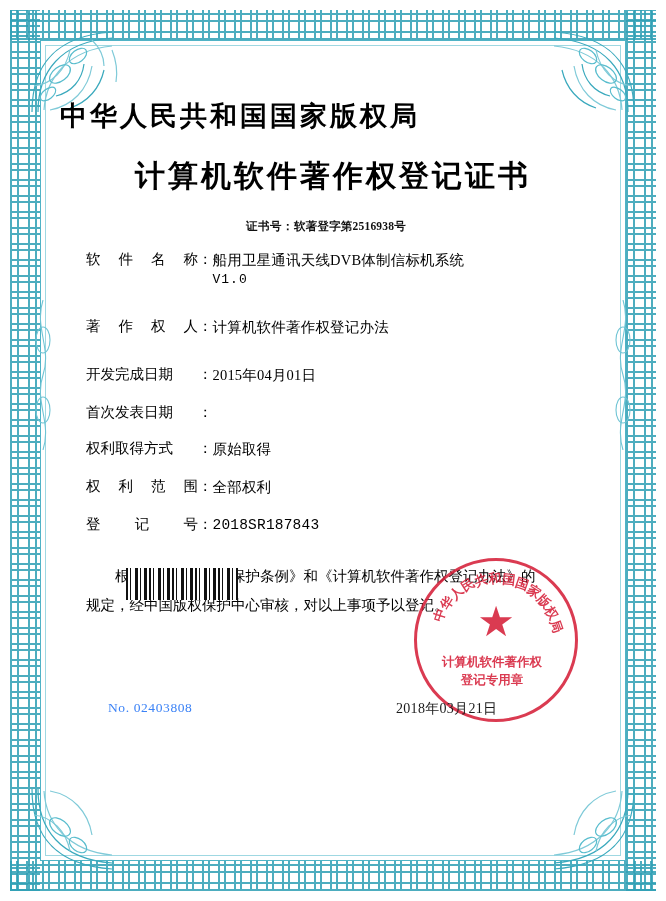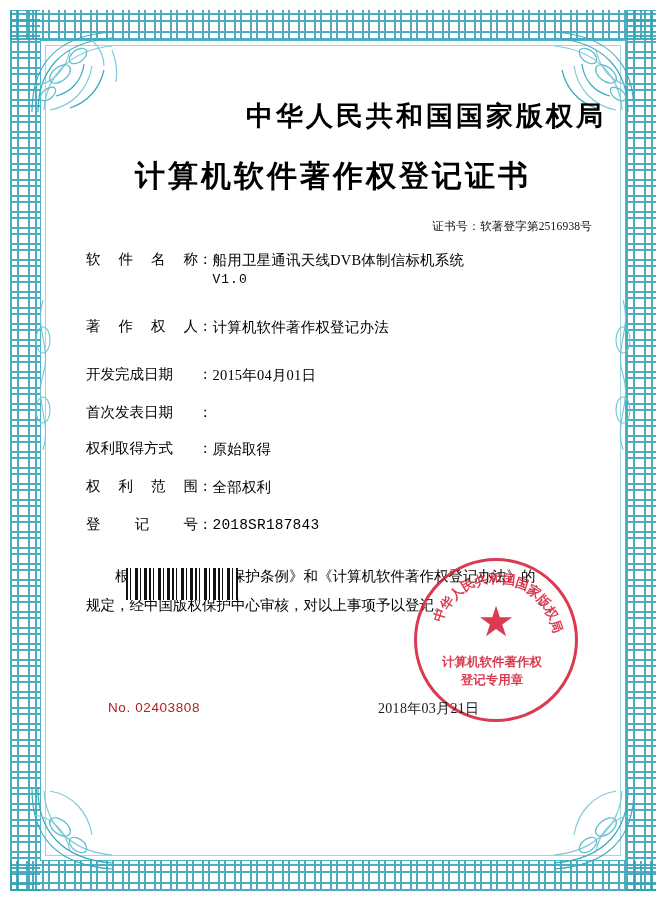--- a/index.html
+++ b/index.html
@@ -108,45 +108,46 @@
   
   .content {
     position: absolute;
     left: 60px;
     top: 80px;
     right: 60px;
     bottom: 70px;
   }
 
   .org-title {
-    text-align: right;
+    text-align: left;
     font-family: "DejaVu Serif", "Liberation Serif", serif;
     font-size: 27px;
     font-weight: bold;
     letter-spacing: 3px;
     color: #000;
     margin-top: 18px;
   }
   .doc-title {
     text-align: center;
     font-family: "DejaVu Serif", "Liberation Serif", serif;
     font-size: 30px;
     font-weight: bold;
     letter-spacing: 3px;
     color: #000;
     margin-top: 22px;
   }
 
   .cert-no-line {
-    text-align: right;
+    text-align: center;
     font-size: 11.5px;
     color: #111;
     margin-top: 22px;
     padding-right: 14px;
     letter-spacing: .3px;
+    font-weight: bold;
   }
   .cert-no-line .label { letter-spacing: .5px; }
   .cert-no-line .value { letter-spacing: .2px; }
 
   .fields {
     margin-top: 16px;
     padding-left: 26px;
     padding-right: 12px;
   }
   .field-row {
@@ -256,34 +257,34 @@
     top: 92px;
     text-align: center;
     font-size: 12.5px;
     font-weight: bold;
     line-height: 1.45;
     font-family: "DejaVu Serif", "Liberation Serif", serif;
   }
 
   .issue-date {
     position: absolute;
-    left: 378px;
+    left: 396px;
     top: 700px;
     font-size: 14px;
     color: #1a1a1a;
     letter-spacing: .3px;
   }
 
   .serial-no {
     position: absolute;
     left: 108px;
     top: 700px;
     font-size: 13.5px;
-    font-family: Liberation Sans, sans-serif;
-    color: #b91c1c;
+    font-family: Liberation Serif, serif;
+    color: #3b82f6;
     letter-spacing: .6px;
   }
 </style>
 </head>
 <body>
 
 <div class="certificate">
 
   <div class="border-frame">
     <div class="key-band top">

